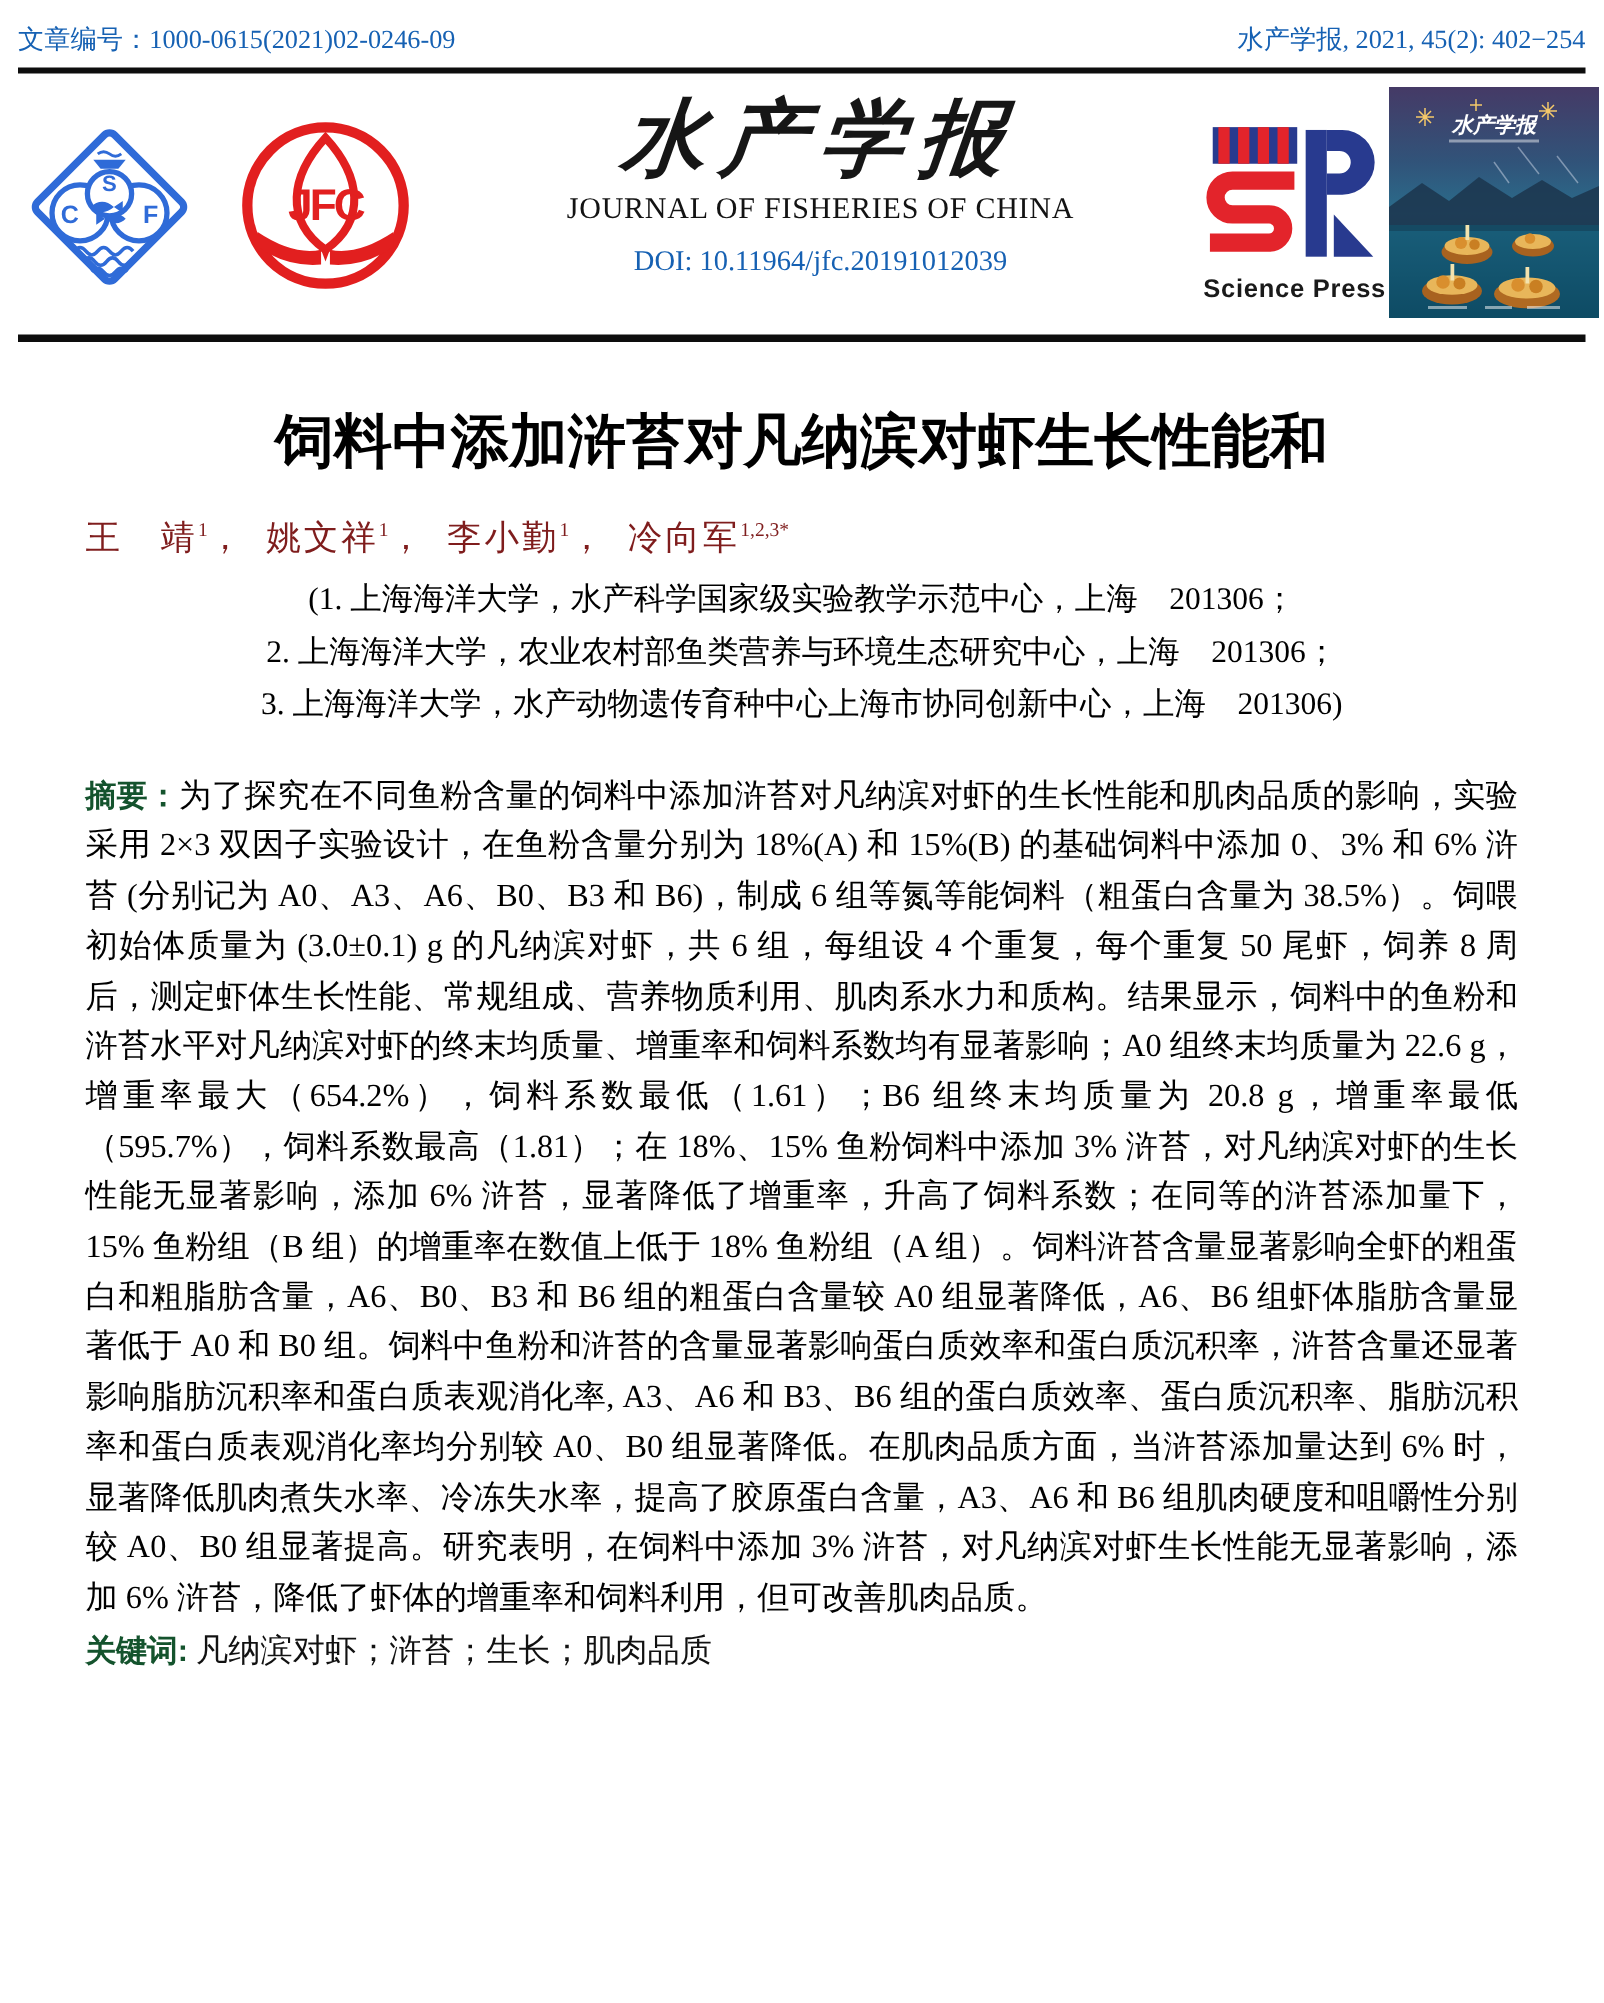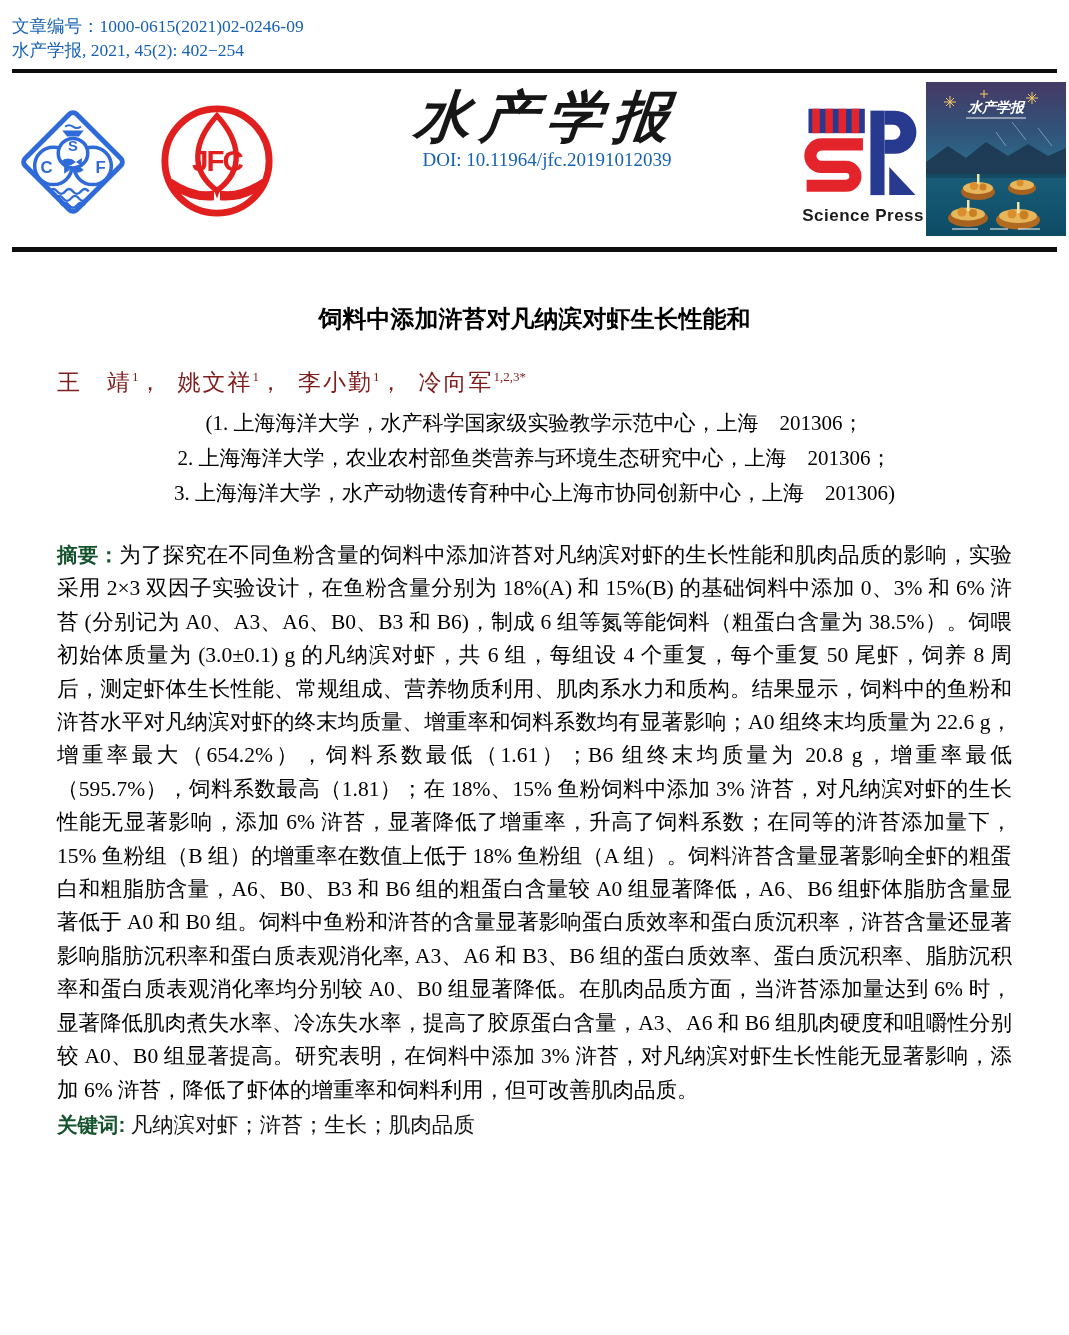--- a/index.html
+++ b/index.html
@@ -5,45 +5,45 @@
   * { margin:0; padding:0; box-sizing:border-box; }
   html,body { background:#fff; }
   .page {
     position:relative; width:1069px; height:1335px; margin:0 auto;
     background:#fff; overflow:hidden;
     font-family:"Liberation Serif","DejaVu Serif",serif; color:#111;
   }
   
   .topbar {
     display:flex; justify-content:space-between; align-items:baseline;
-    margin:14px 12px 0 12px; font-size:17.5px; color:var(--blue,#1661b3);flex-direction:column;
+    margin:14px 12px 0 12px; font-size:17.5px; color:var(--blue,#1661b3);
   }
   .rule-thick { margin:7px 12px 0 12px; height:4px; background:#0d0d0d; }
   
   .masthead { position:relative; height:174px; margin:0 12px; }
   .logo-csf { position:absolute; left:2px; top:32px; }
   .logo-jfc { position:absolute; left:146px; top:27px; }
   .mast-center { position:absolute; left:312px; top:10px; width:446px; text-align:center; }
   .calligraphy {
     font-family:"DejaVu Serif",serif; font-weight:bold; font-style:italic;
     font-size:56px; line-height:66px; letter-spacing:10px;
     transform:skewX(-6deg); color:#161616;
   }
   .journal-en { font-size:20px; letter-spacing:.5px; margin-top:3px; color:#131313; }
-  .doi { font-size:19px; color:var(--blue,#1661b3); }
+  .doi { font-size:19px; margin-top:13px; color:var(--blue,#1661b3); }
   .sp-block { position:absolute; left:780px; top:32px; width:132px; text-align:right; }
   .sp-label { margin-top:5px; font-family:"Liberation Sans",sans-serif; font-weight:bold; font-size:17px; color:#1a1a1a; letter-spacing:.5px; }
   .cover { position:absolute; left:914px; top:9px; width:140px; height:154px; }
   .rule-double { margin:0 12px; height:4px; border-top:3px solid #0d0d0d; border-bottom:2px solid #0d0d0d; }
   
   .content { padding:0 57px; }
   .title {
     margin-top:38px; text-align:center;
     font-family:"Liberation Sans","DejaVu Sans",sans-serif;
-    font-weight:700; font-size:24px; line-height:57px; color:#000;
+    font-weight:700; font-size:39px; line-height:57px; color:#000;
   }
   .authors { margin-top:20px; font-size:23px; color:#7f1d1d; }
   .author-name { letter-spacing:2px; }
   .author sup { font-size:13px; }
   .author .sep { margin-right:16px; }
   .affils { margin-top:8px; text-align:center; font-size:21px; line-height:35px; color:#000; }
   .abstract {
     margin-top:27px; font-size:21.5px; line-height:33.4px;
     text-align:justify; text-justify:inter-character; color:#000;
   }
@@ -97,20 +97,21 @@
         <path d="M60,16 C36,42 32,72 60,92 C88,72 84,42 60,16 Z" stroke-width="5.5"></path>
       </g>
       <text x="60" y="72" font-size="30" font-weight="bold" text-anchor="middle" font-family="Liberation Sans,sans-serif" fill="#e21f1f" letter-spacing="-2">JFC</text>
       <path d="M14,80 Q38,96 57,92 L57,102 Q34,104 14,90 Z" fill="#e21f1f"></path>
       <path d="M106,80 Q82,96 63,92 L63,102 Q86,104 106,90 Z" fill="#e21f1f"></path>
       <path d="M57,92 L60,100 L63,92 Z" fill="#e21f1f"></path>
     </svg>
 
     <div class="mast-center">
       <div class="calligraphy">水产学报</div>
+      <div class="journal-en">JOURNAL OF FISHERIES OF CHINA</div>
       <div class="doi">DOI: 10.11964/jfc.20191012039</div>
     </div>
 
     <div class="sp-block">
       <svg width="124" height="92" viewBox="0 0 130 98">
         <rect x="8" y="4" width="60" height="26" fill="#283a8f"></rect>
         <rect x="12" y="4" width="8" height="26" fill="#e3242b"></rect>
         <rect x="26" y="4" width="8" height="26" fill="#e3242b"></rect>
         <rect x="40" y="4" width="8" height="26" fill="#e3242b"></rect>
         <rect x="54" y="4" width="8" height="26" fill="#e3242b"></rect>

